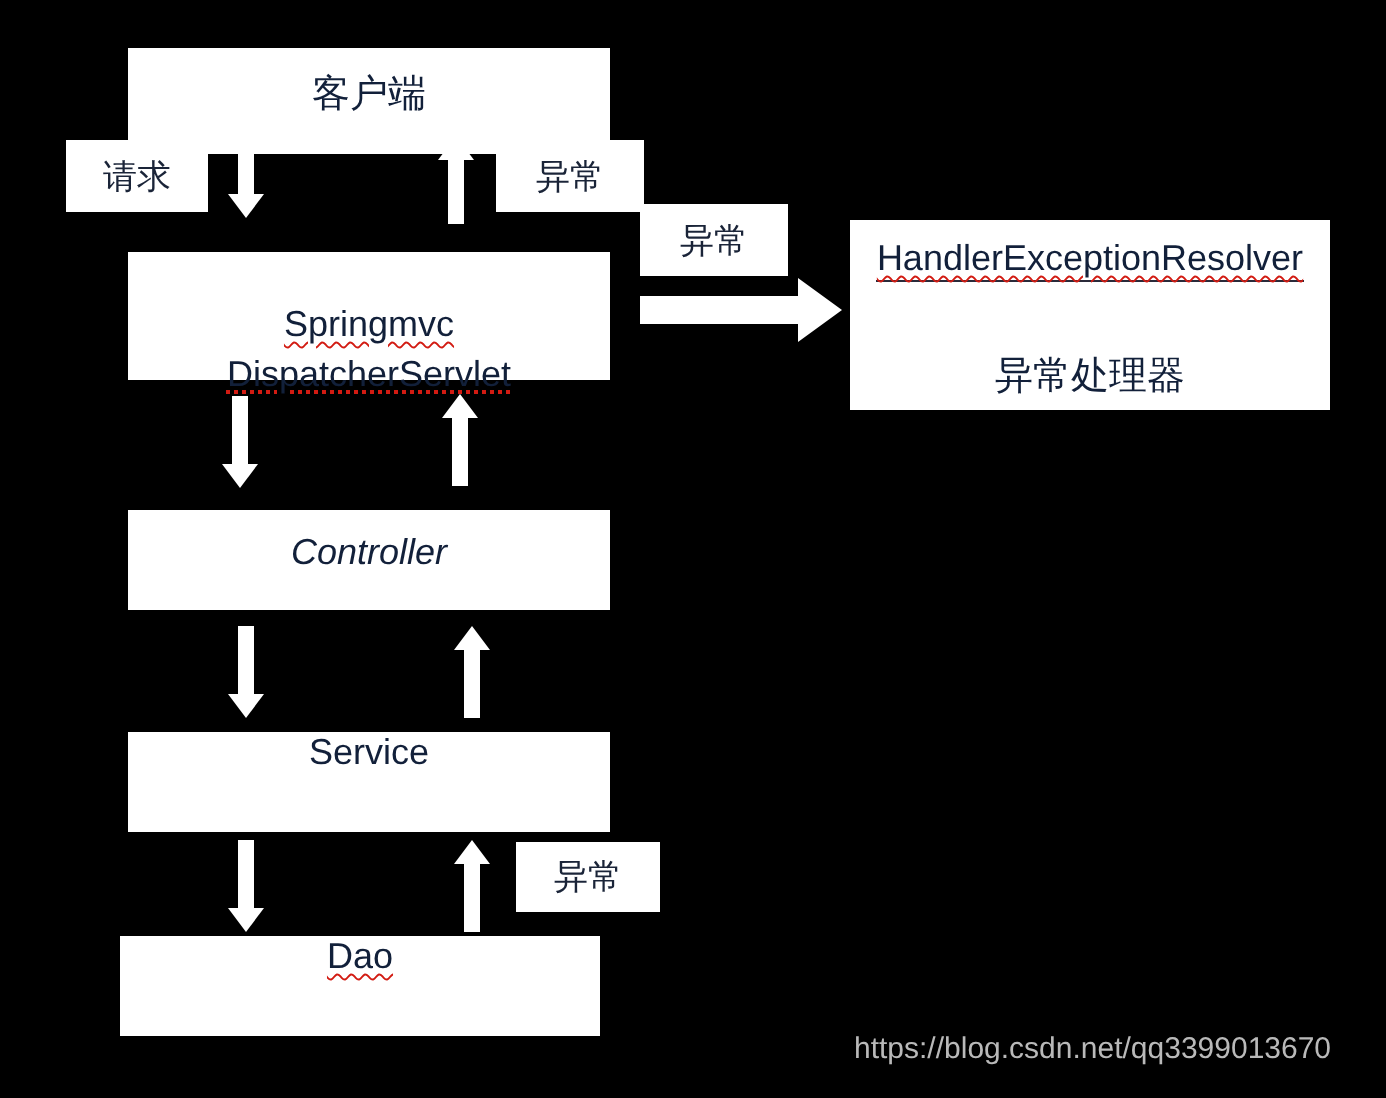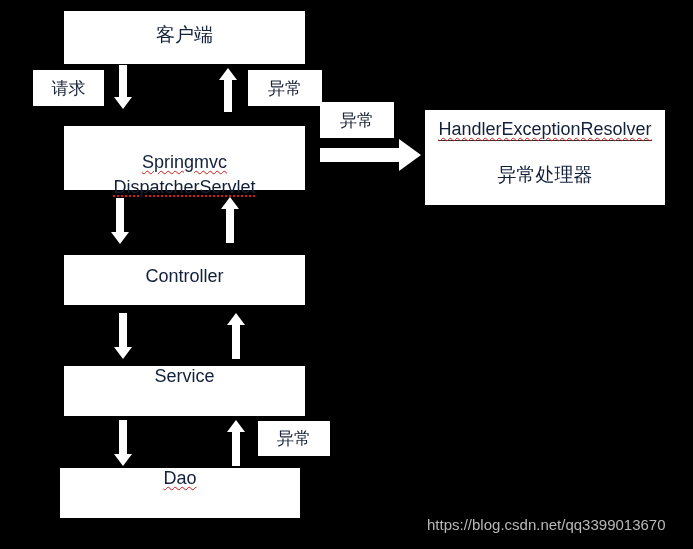--- a/index.html
+++ b/index.html
@@ -106,21 +106,21 @@
     font-size: 15px;
     white-space: nowrap;
     font-family: "Liberation Sans", "DejaVu Sans", sans-serif;
   }
 </style>
 </head>
 <body>
 
 <div id="canvas">
 
-  <div class="node" style="left:64px; top:11px; width:241px; height:53px; padding-top:13px; font-size:19px;">
+  <div class="node" style="left:64px; top:24px; width:241px; height:53px; padding-top:13px; font-size:19px;">
     <span class="txt">客户端</span>
   </div>
 
   <div class="label-box" style="left:33px; top:70px; width:71px; height:36px;">
     <span>请求</span>
   </div>
 
   <div class="arrow down" style="left:113px; top:65px; width:20px; height:44px;">
     <div class="shaft" style="width:8px; height:32px;"></div>
     <div class="head"></div>
@@ -142,36 +142,36 @@
   <div class="node" style="left:64px; top:126px; width:241px; height:64px; padding-top:26px; font-size:18px;">
     <span class="txt sq-wavy">Springmvc</span>
     <span class="txt sq-dotted" style="margin-top:4px;">DispatcherServlet</span>
   </div>
 
   <div class="arrow right" style="left:320px; top:139px; width:101px; height:32px;">
     <div class="shaft" style="height:14px; width:82px;"></div>
     <div class="head"></div>
   </div>
 
-  <div class="node" style="left:425px; top:110px; width:240px; height:95px; padding-top:9px; font-size:18px;">
+  <div class="node" style="left:425px; top:110px; width:240px; height:95px; padding-top:9px; font-size:18px;gap:14px;">
     <span class="txt sq-wavy solid-ul">HandlerExceptionResolver</span>
     <span class="txt" style="margin-top:23px; font-size:19px;">异常处理器</span>
   </div>
 
   <div class="arrow down" style="left:110px; top:198px; width:20px; height:46px;">
     <div class="shaft" style="width:8px; height:34px;"></div>
     <div class="head"></div>
   </div>
 
   <div class="arrow up" style="left:220px; top:197px; width:20px; height:46px;">
     <div class="head"></div>
     <div class="shaft" style="width:8px; height:34px;"></div>
   </div>
 
-  <div class="node" style="left:64px; top:255px; width:241px; height:50px; padding-top:11px; font-size:18px;">
+  <div class="node" style="left:64px; top:255px; width:241px; height:50px; padding-top:11px; font-size:18px;font-style:italic;">
     <span class="txt">Controller</span>
   </div>
 
   <div class="arrow down" style="left:113px; top:313px; width:20px; height:46px;">
     <div class="shaft" style="width:8px; height:34px;"></div>
     <div class="head"></div>
   </div>
 
   <div class="arrow up" style="left:226px; top:313px; width:20px; height:46px;">
     <div class="head"></div>

